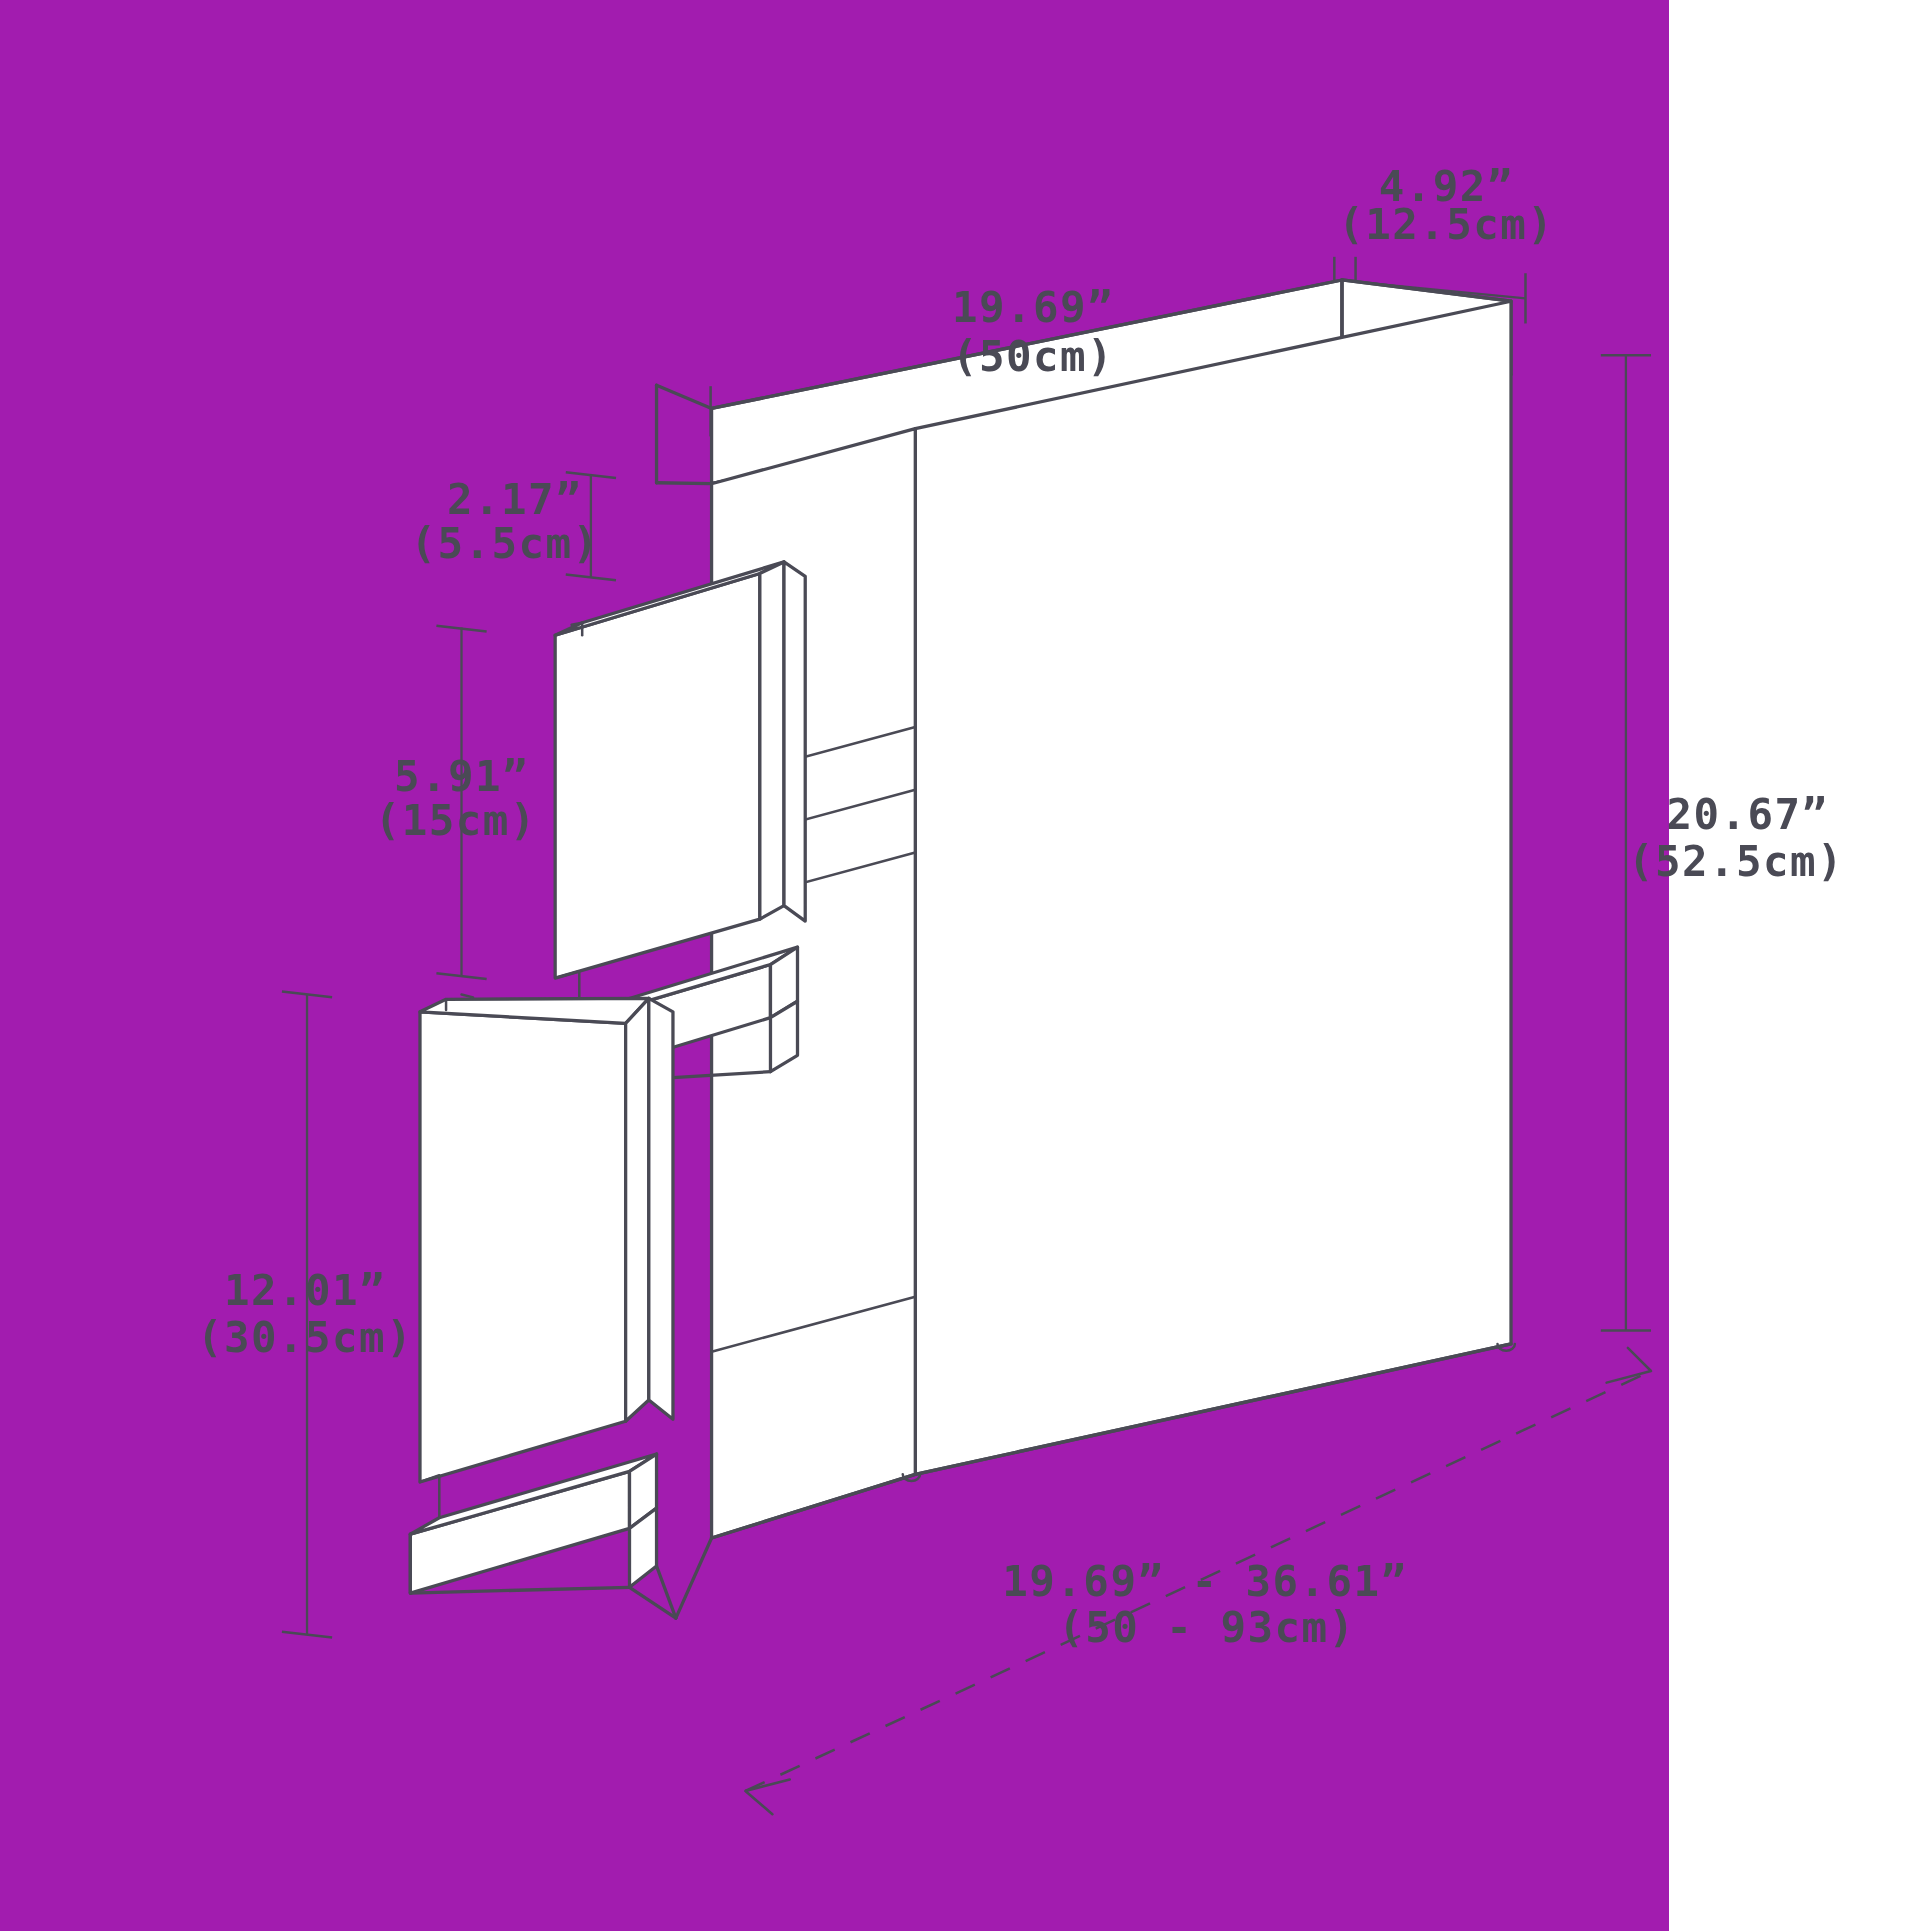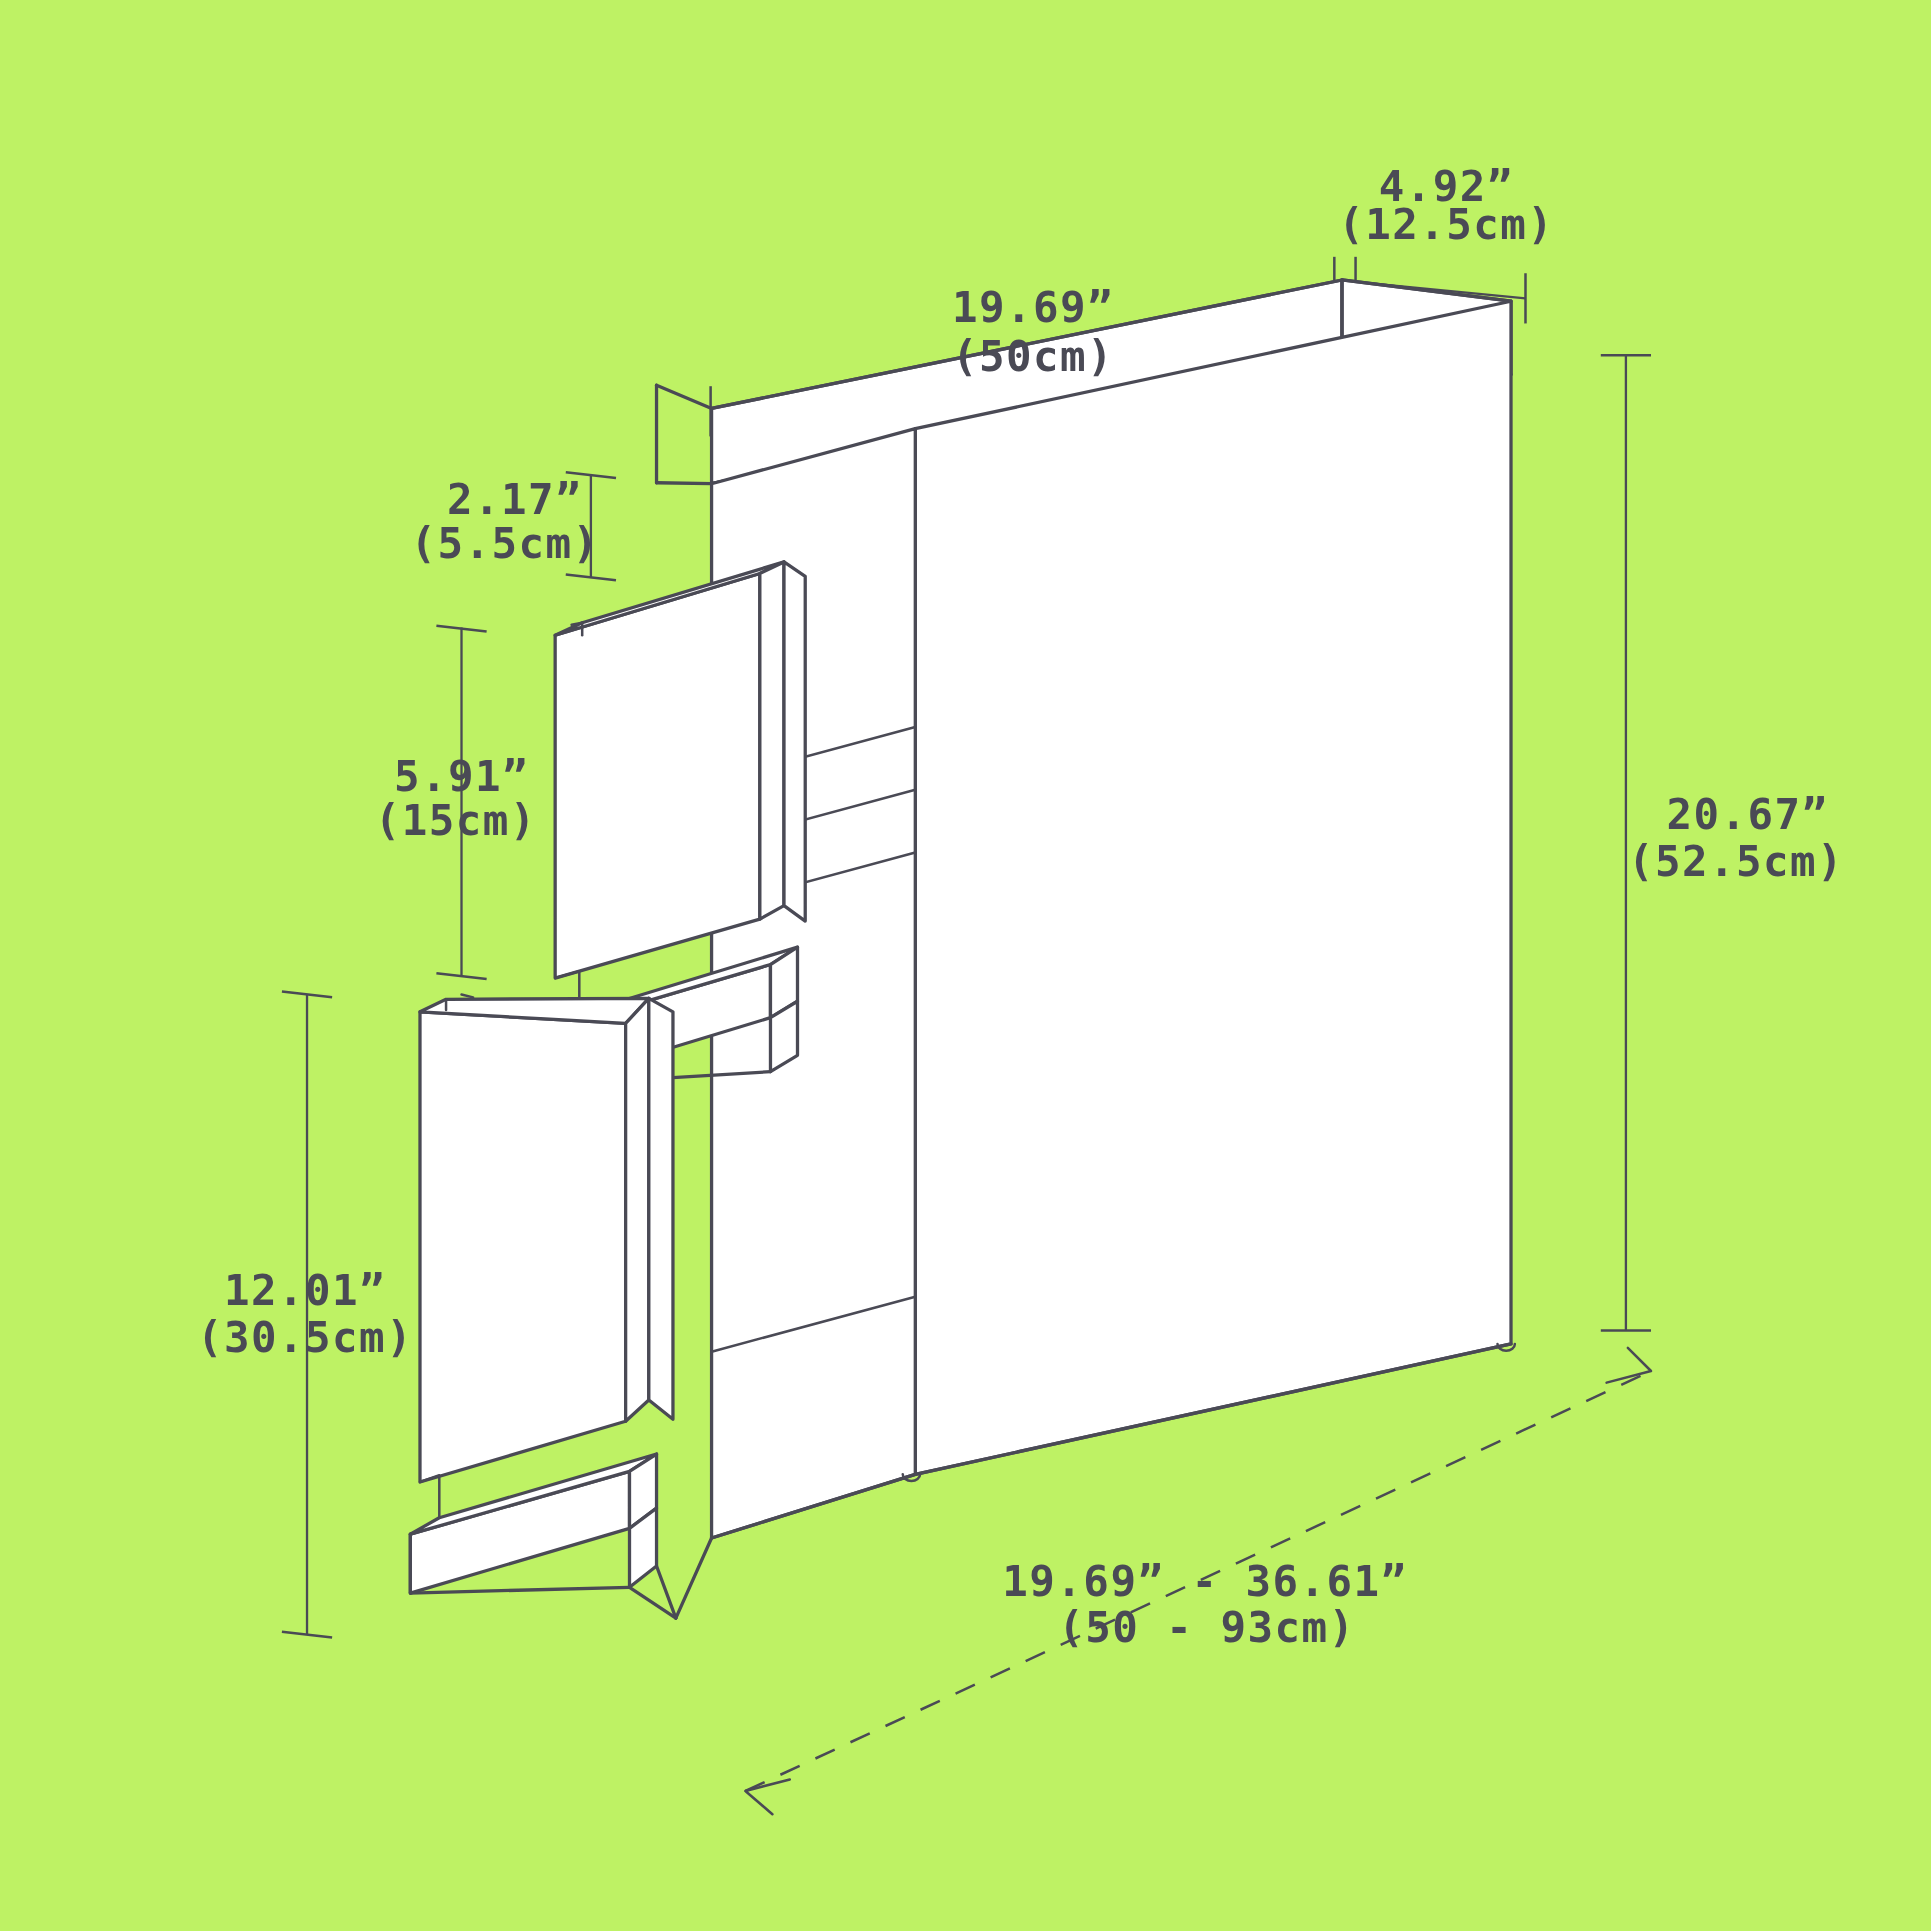--- a/index.html
+++ b/index.html
@@ -8,23 +8,23 @@
     background: #ffffff;
   }
   body {
     width: 1931px;
     height: 1931px;
     font-family: "DejaVu Sans Mono", "Liberation Mono", monospace;
     overflow: hidden;
   }
   #diagram-root {
     position: relative;
-    width: 1931px;
+    width: 1669px;
     height: 1931px;
-    background: #bef264;
+    background: #a21caf;
   }
   svg#tech-drawing {
     display: block;
     width: 1931px;
     height: 1931px;
   }
   .obj-line {
     fill: none;
     stroke: #4a4a55;
     stroke-width: 3.4;

